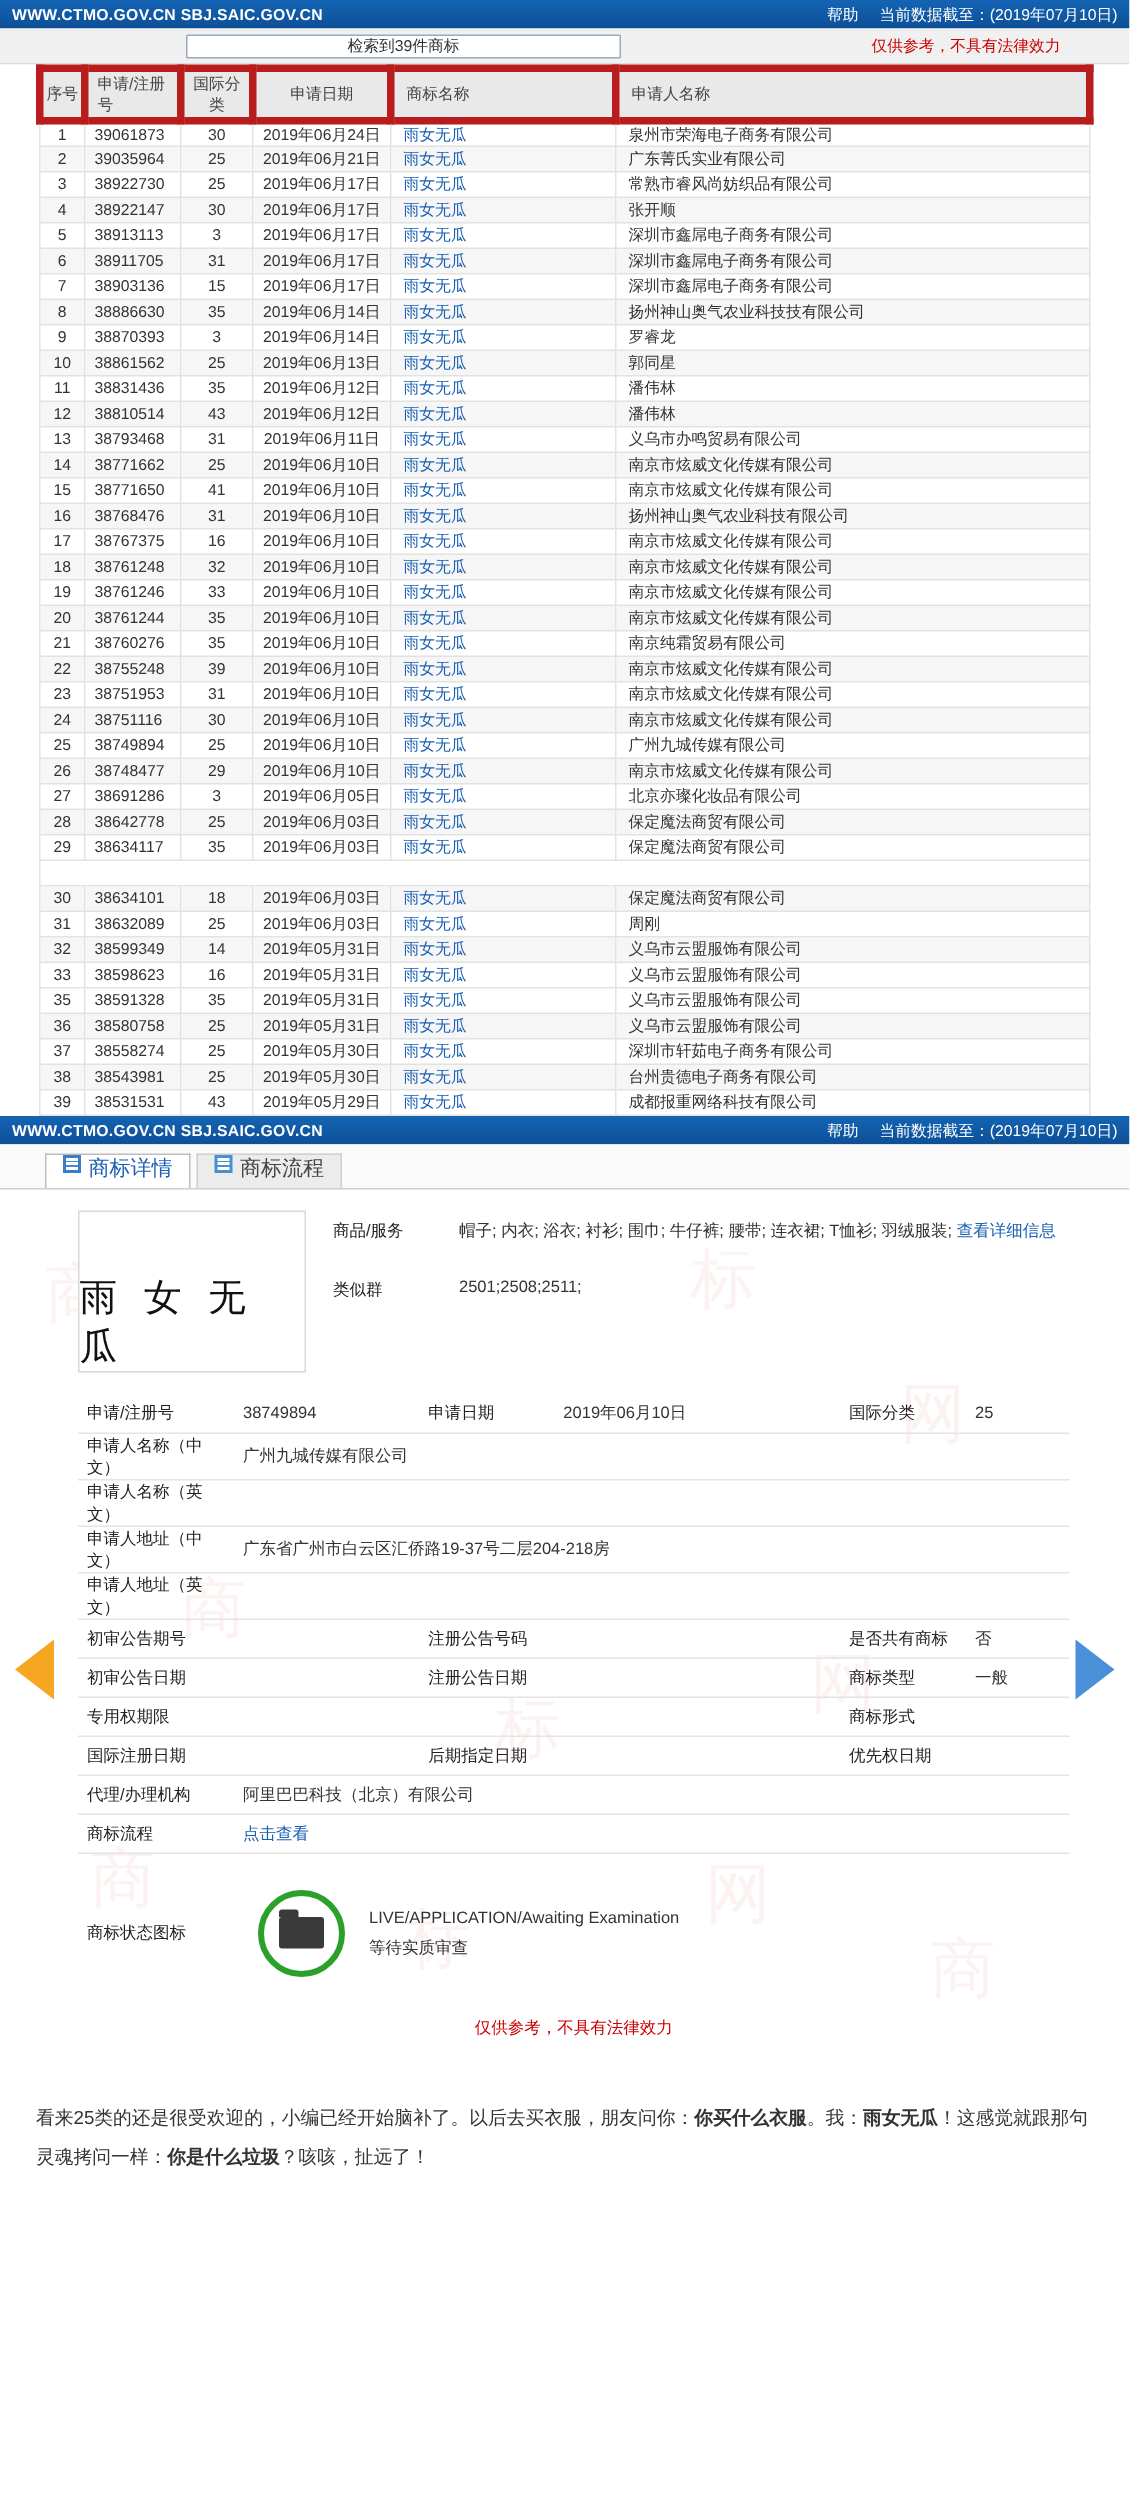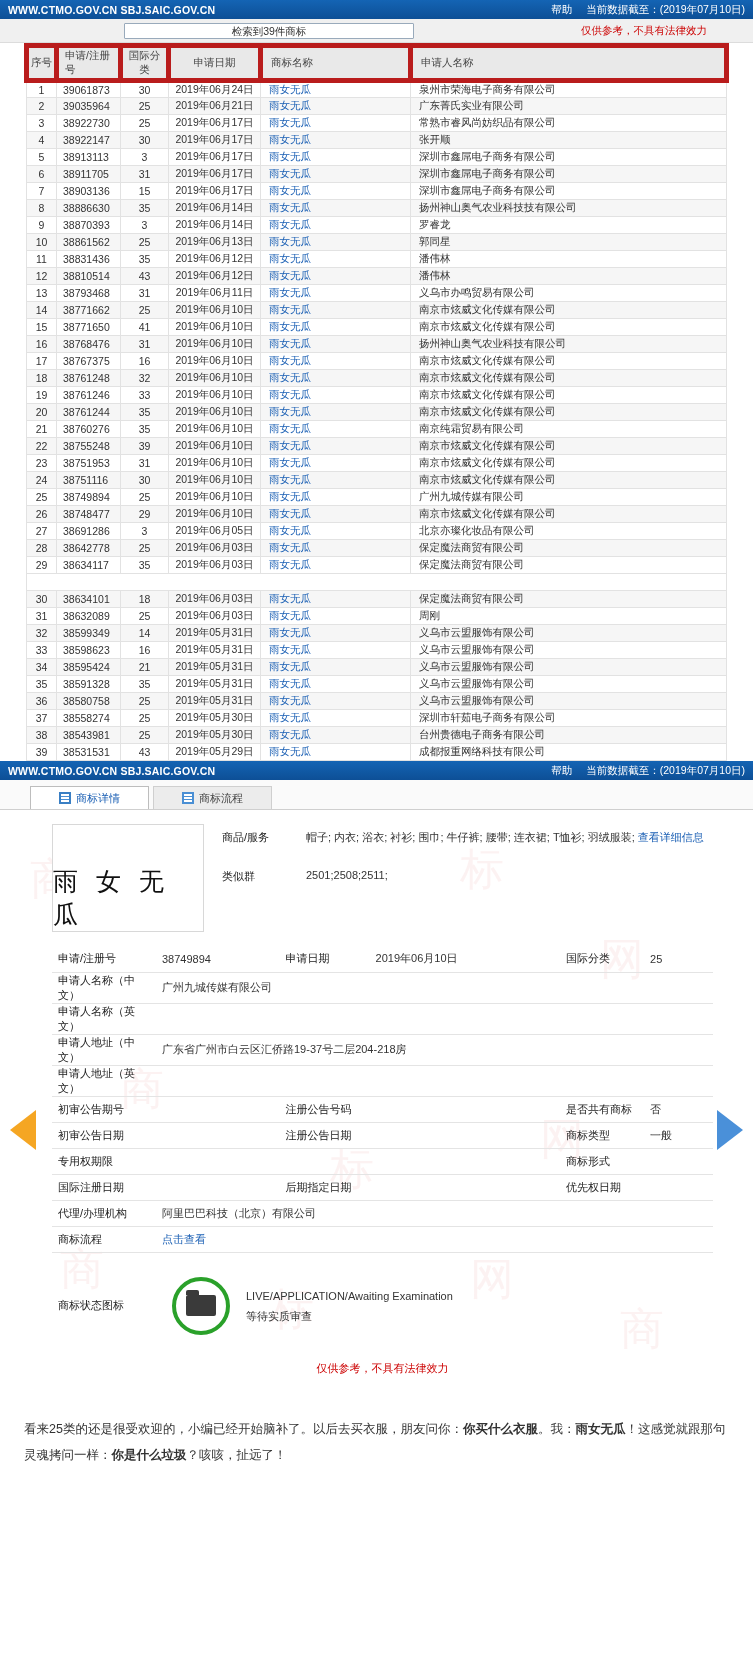--- a/index.html
+++ b/index.html
@@ -107,24 +107,24 @@
   }
   .tabs {
     display: flex;
     align-items: flex-end;
     height: 30px;
     padding-left: 30px;
     border-bottom: 1px solid #cfcfcf;
     background: #fafafa;
   }
   .tab {
-    display: flex; align-items: center; gap: 5px;
+    display: flex; align-items: flex-start; gap: 5px;
     height: 23px;
-    padding: 0 28px;
-    font-size: 11px;
+    padding: 0 11px;
+    font-size: 14px;
     border: 1px solid #cfcfcf;
     border-bottom: none;
     margin-right: 4px;
     background: #ececec;
     color: #444;
   }
   .tab.active { background: #ffffff; color: #1a5fb4; border-color: #bdbdbd; }
   .tab-ico {
     width: 12px; height: 12px;
     background: #4a8fd4;
@@ -533,28 +533,20 @@
             <td class="c-app">38599349</td>
             <td class="c-cls">14</td>
             <td class="c-date">2019年05月31日</td>
             <td class="c-name"><span class="tm-link">雨女无瓜</span></td>
             <td class="c-owner">义乌市云盟服饰有限公司</td>
           </tr>
           <tr>
             <td class="c-idx">33</td>
             <td class="c-app">38598623</td>
             <td class="c-cls">16</td>
-            <td class="c-date">2019年05月31日</td>
-            <td class="c-name"><span class="tm-link">雨女无瓜</span></td>
-            <td class="c-owner">义乌市云盟服饰有限公司</td>
-          </tr>
-          <tr class="alt">
-            <td class="c-idx">34</td>
-            <td class="c-app">38595424</td>
-            <td class="c-cls">21</td>
             <td class="c-date">2019年05月31日</td>
             <td class="c-name"><span class="tm-link">雨女无瓜</span></td>
             <td class="c-owner">义乌市云盟服饰有限公司</td>
           </tr>
           <tr>
             <td class="c-idx">35</td>
             <td class="c-app">38591328</td>
             <td class="c-cls">35</td>
             <td class="c-date">2019年05月31日</td>
             <td class="c-name"><span class="tm-link">雨女无瓜</span></td>

